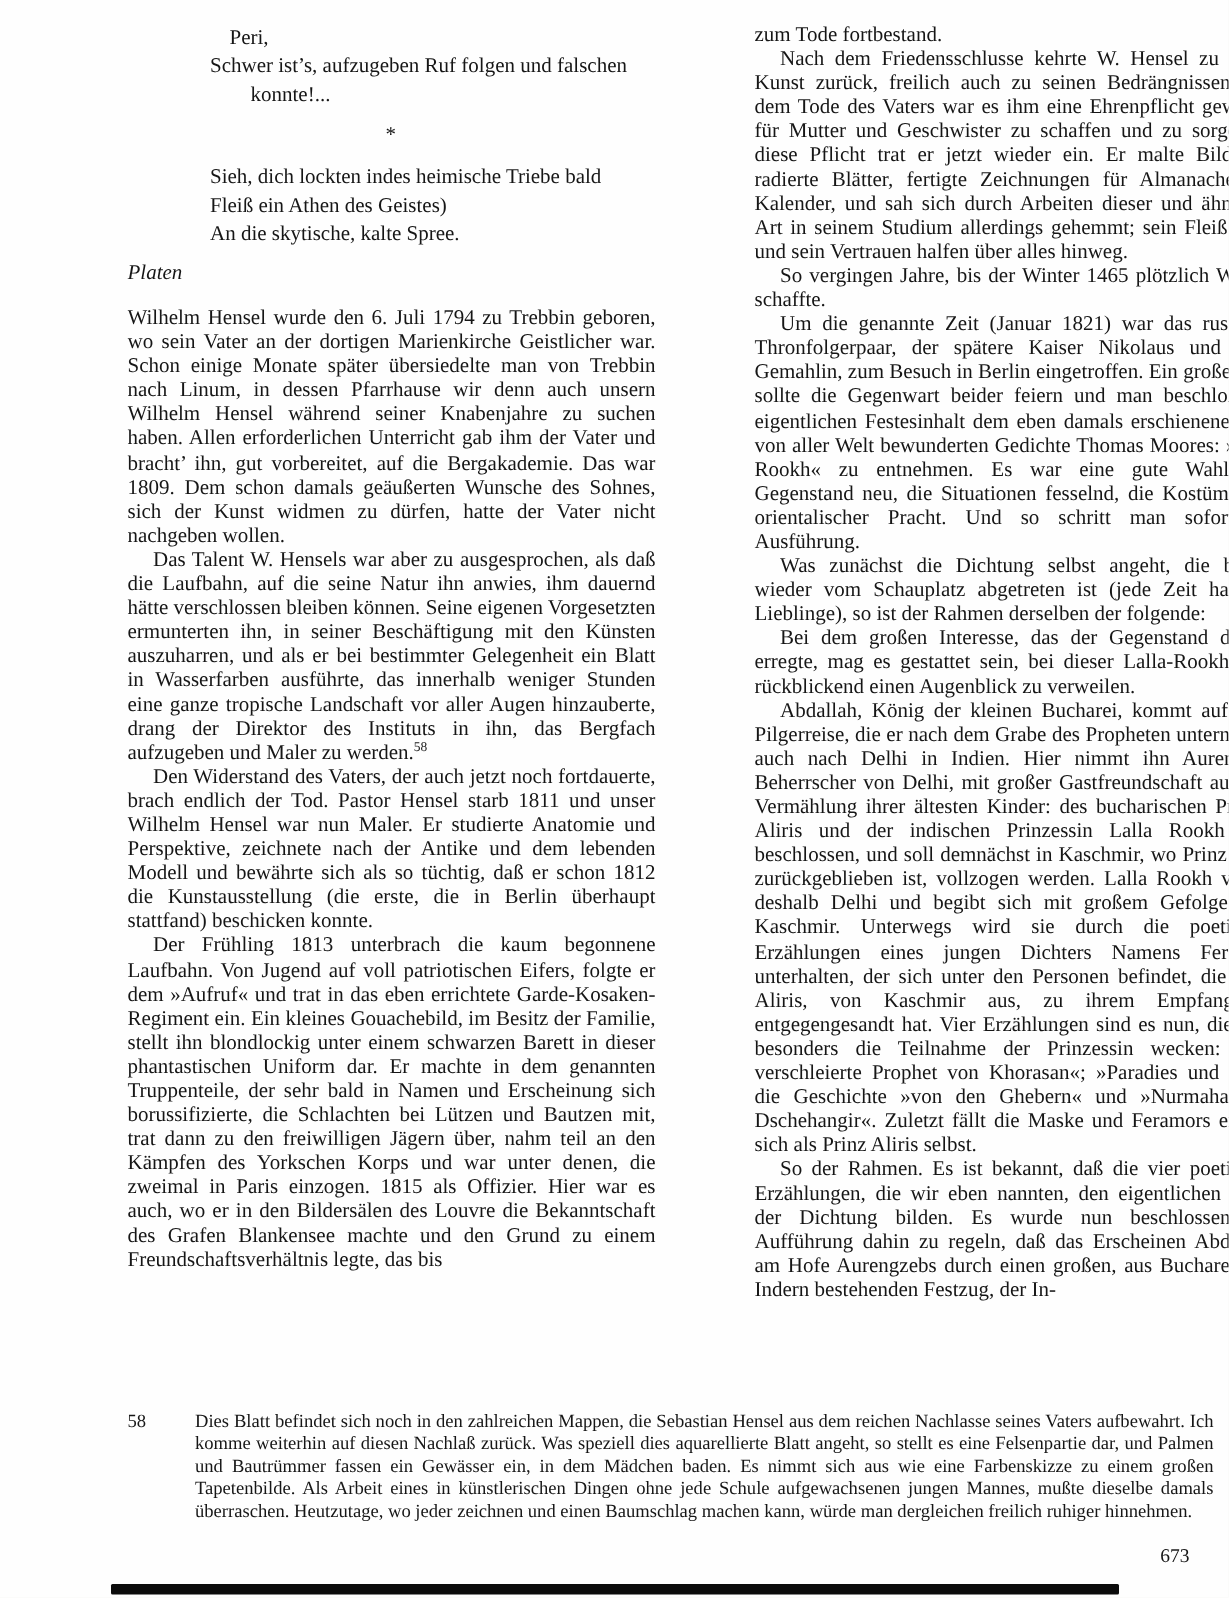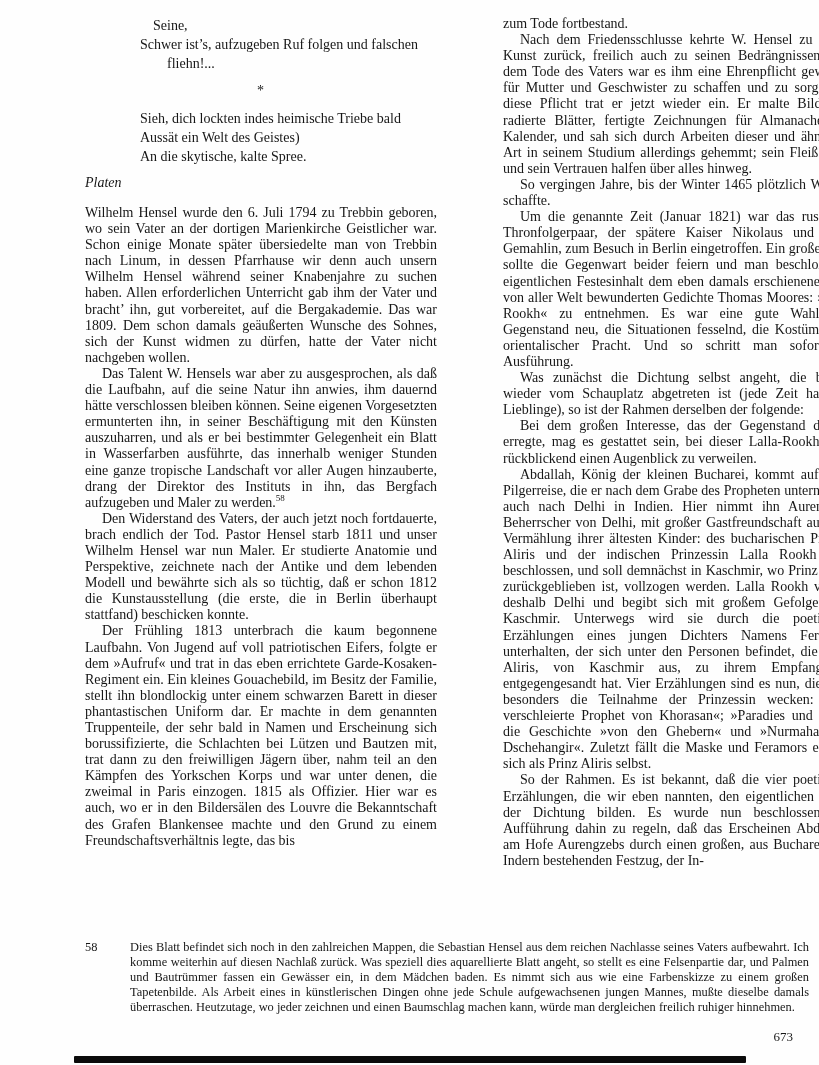--- a/index.html
+++ b/index.html
@@ -73,26 +73,26 @@
   }
 </style>
 </head>
 <body>
 
 <div class="page">
 
   <div class="col col-left">
 
     <div class="poem">
-      <div class="poem-line hang-carry">Seine,</div>
+      <div class="poem-line hang-carry">Peri,</div>
       <div class="poem-line">Schwer ist’s, aufzugeben Ruf folgen und falschen</div>
-      <div class="poem-line hang-wrap">fliehn!...</div>
+      <div class="poem-line hang-wrap">konnte!...</div>
       <div class="poem-star">*</div>
       <div class="poem-line">Sieh, dich lockten indes heimische Triebe bald</div>
-      <div class="poem-line">Aussät ein Welt des Geistes)</div>
+      <div class="poem-line">Fleiß ein Athen des Geistes)</div>
       <div class="poem-line">An die skytische, kalte Spree.</div>
       <div class="poem-attribution">Platen</div>
     </div>
 
     <p class="body-p no-indent">Wilhelm Hensel wurde den 6. Juli 1794 zu Trebbin geboren, wo sein Vater an der dortigen Marienkirche Geistlicher war. Schon einige Monate später übersiedelte man von Trebbin nach Linum, in dessen Pfarrhause wir denn auch unsern Wilhelm Hensel während seiner Knabenjahre zu suchen haben. Allen erforderlichen Unterricht gab ihm der Vater und bracht’ ihn, gut vorbereitet, auf die Bergakademie. Das war 1809. Dem schon damals geäußerten Wunsche des Sohnes, sich der Kunst widmen zu dürfen, hatte der Vater nicht nachgeben wollen.</p>
     <p class="body-p"><span>Das Talent W. Hensels war aber zu ausgesprochen, als daß die Laufbahn, auf die seine Natur ihn anwies, ihm dauernd hätte verschlossen bleiben können. Seine eigenen Vorgesetzten ermunterten ihn, in seiner Beschäftigung mit den Künsten auszuharren, und als er bei bestimmter Gelegenheit ein Blatt in Wasserfarben ausführte, das innerhalb weniger Stunden eine ganze tropische Landschaft vor aller Augen hinzauberte, drang der Direktor des Instituts in ihn, das Bergfach aufzugeben und Maler zu werden.</span><sup class="fn-ref">58</sup></p>
     <p class="body-p">Den Widerstand des Vaters, der auch jetzt noch fortdauerte, brach endlich der Tod. Pastor Hensel starb 1811 und unser Wilhelm Hensel war nun Maler. Er studierte Anatomie und Perspektive, zeichnete nach der Antike und dem lebenden Modell und bewährte sich als so tüchtig, daß er schon 1812 die Kunstausstellung (die erste, die in Berlin überhaupt stattfand) beschicken konnte.</p>
     <p class="body-p">Der Frühling 1813 unterbrach die kaum begonnene Laufbahn. Von Jugend auf voll patriotischen Eifers, folgte er dem »Aufruf« und trat in das eben errichtete Garde-Kosaken-Regiment ein. Ein kleines Gouachebild, im Besitz der Familie, stellt ihn blondlockig unter einem schwarzen Barett in dieser phantastischen Uniform dar. Er machte in dem genannten Truppenteile, der sehr bald in Namen und Erscheinung sich borussifizierte, die Schlachten bei Lützen und Bautzen mit, trat dann zu den freiwilligen Jägern über, nahm teil an den Kämpfen des Yorkschen Korps und war unter denen, die zweimal in Paris einzogen. 1815 als Offizier. Hier war es auch, wo er in den Bildersälen des Louvre die Bekanntschaft des Grafen Blankensee machte und den Grund zu einem Freundschaftsverhältnis legte, das bis</p>
   </div>
 

